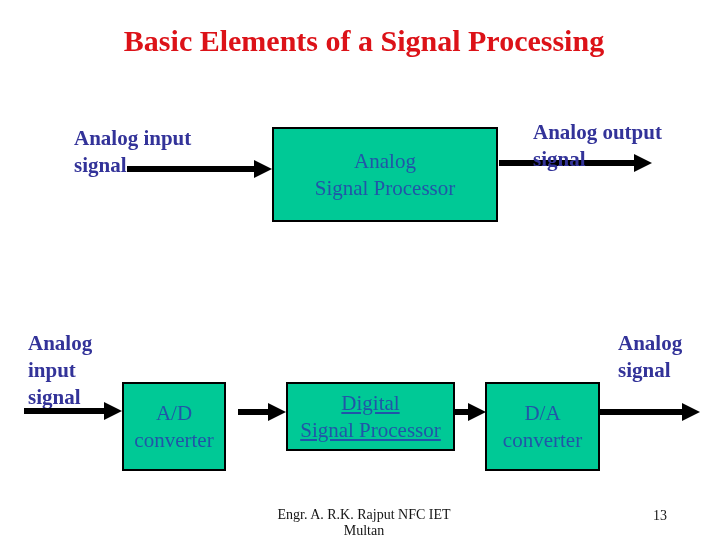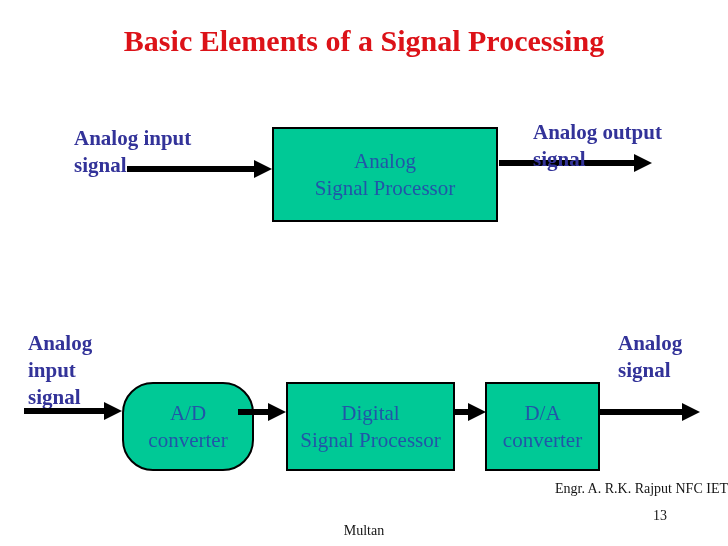--- a/index.html
+++ b/index.html
@@ -84,31 +84,31 @@
     <div>Analog</div>
     <div>input</div>
     <div>signal</div>
   </div>
 
   <div class="arrow" style="left:24px; top:411px; width:98px;">
     <div class="shaft"></div>
     <div class="head"></div>
   </div>
 
-  <div class="abs proc-box" style="left:122px; top:373px; width:132px; height:89px;border-radius:31px;">
+  <div class="abs proc-box" style="left:122px; top:373px; width:104px; height:89px;">
     <div>A/D</div>
     <div>converter</div>
   </div>
 
   <div class="arrow" style="left:238px; top:412px; width:48px;">
     <div class="shaft"></div>
     <div class="head"></div>
   </div>
 
-  <div class="abs proc-box" style="left:286px; top:373px; width:169px; height:89px;">
+  <div class="abs proc-box" style="left:286px; top:373px; width:169px; height:69px;text-decoration:underline;">
     <div>Digital</div>
     <div>Signal Processor</div>
   </div>
 
   <div class="arrow" style="left:455px; top:412px; width:31px;">
     <div class="shaft"></div>
     <div class="head"></div>
   </div>
 
   <div class="abs proc-box" style="left:485px; top:373px; width:115px; height:89px;">
@@ -120,17 +120,17 @@
     <div class="shaft"></div>
     <div class="head"></div>
   </div>
 
   <div class="abs flow-label" style="left:618px; top:321px;">
     <div>Analog</div>
     <div>signal</div>
   </div>
 
 
-  <div class="abs footer-line" style="top:472px;text-align:right;">Engr. A. R.K. Rajput NFC IET</div>
+  <div class="abs footer-line" style="top:498px;">Engr. A. R.K. Rajput NFC IET</div>
   <div class="abs footer-line" style="top:514px;">Multan</div>
   <div class="abs page-number" style="left:653px; top:499px;">13</div>
 
 </div>
 
 </body></html>

